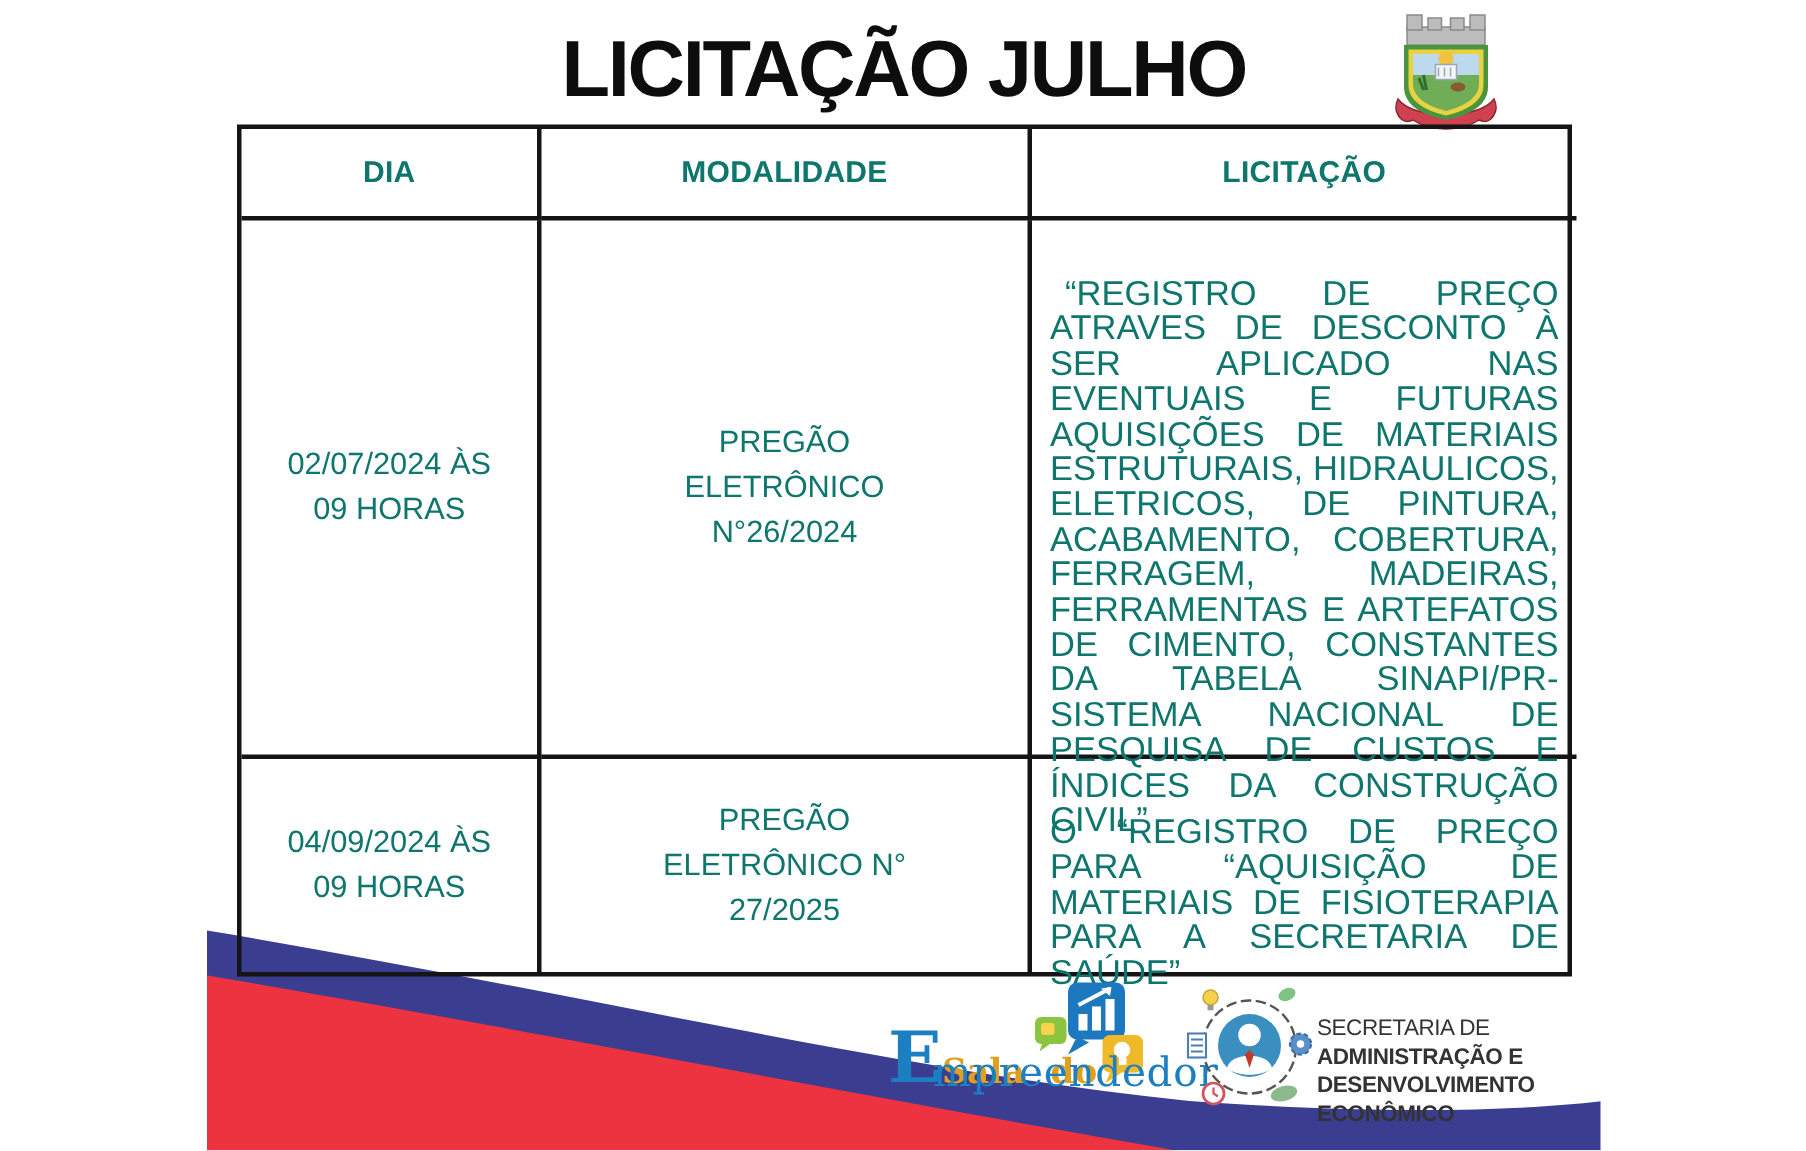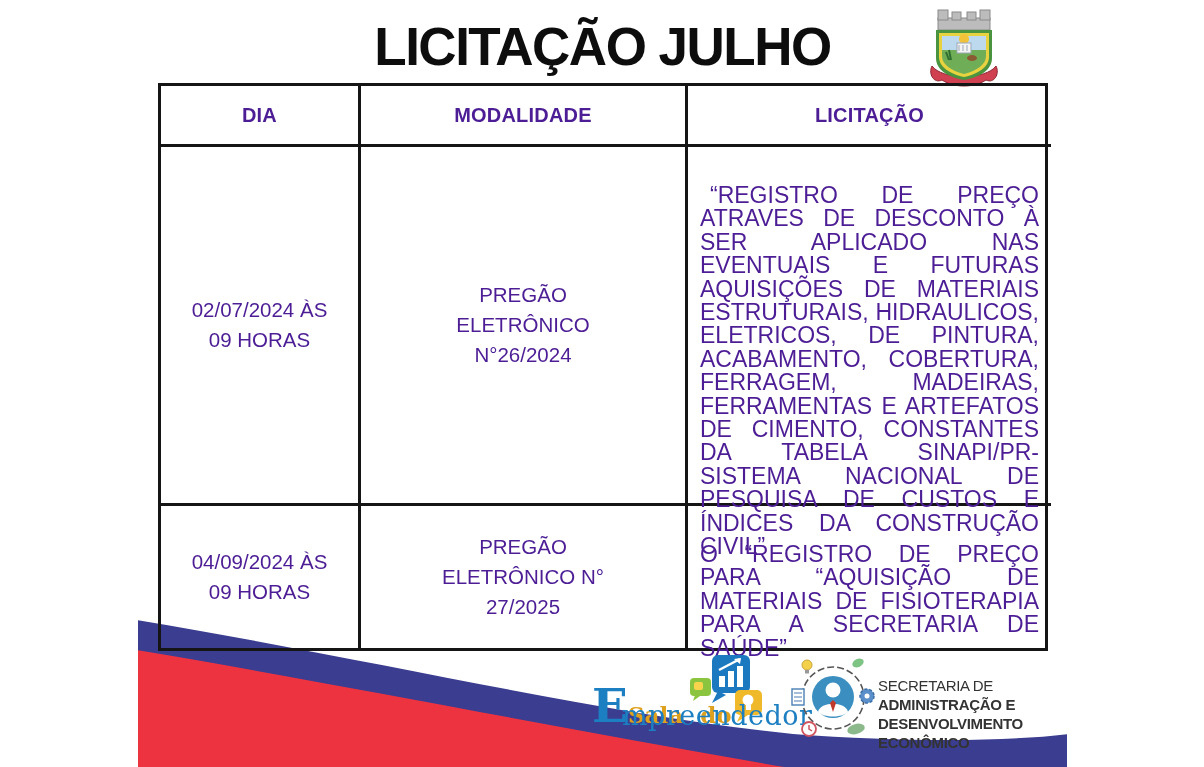--- a/index.html
+++ b/index.html
@@ -17,21 +17,21 @@
   }
 
   .crest { position:absolute; left:788px; top:6px; width:76px; height:84px; z-index:2; }
 
   .lic-table {
     position:absolute; left:20px; top:83px; width:890px; z-index:2;
     display:grid;
     grid-template-columns:200px 327px 363px;
     grid-template-rows:61px 359px 142px;
     border:3px solid #151515;
-    color:#4c1d95;
+    color:#0f766e;
   }
   .cell { border-right:3px solid #151515; border-bottom:3px solid #151515;
           display:flex; align-items:center; justify-content:center; text-align:center; }
   .cell.last-col { border-right:none; }
   .cell.last-row { border-bottom:none; }
   .hdr  { font-weight:bold; font-size:20px; letter-spacing:0.2px; }
   .dia  { font-size:20.5px; line-height:1.45; padding:0 24px; }
   .moda { font-size:20.5px; line-height:1.45; padding:0 58px; }
   .lic  { display:block; font-size:23px; line-height:23.4px; padding:13px 12px;
           text-align:justify; text-align-last:left;margin-top:24px; -moz-text-align-last:left; }

